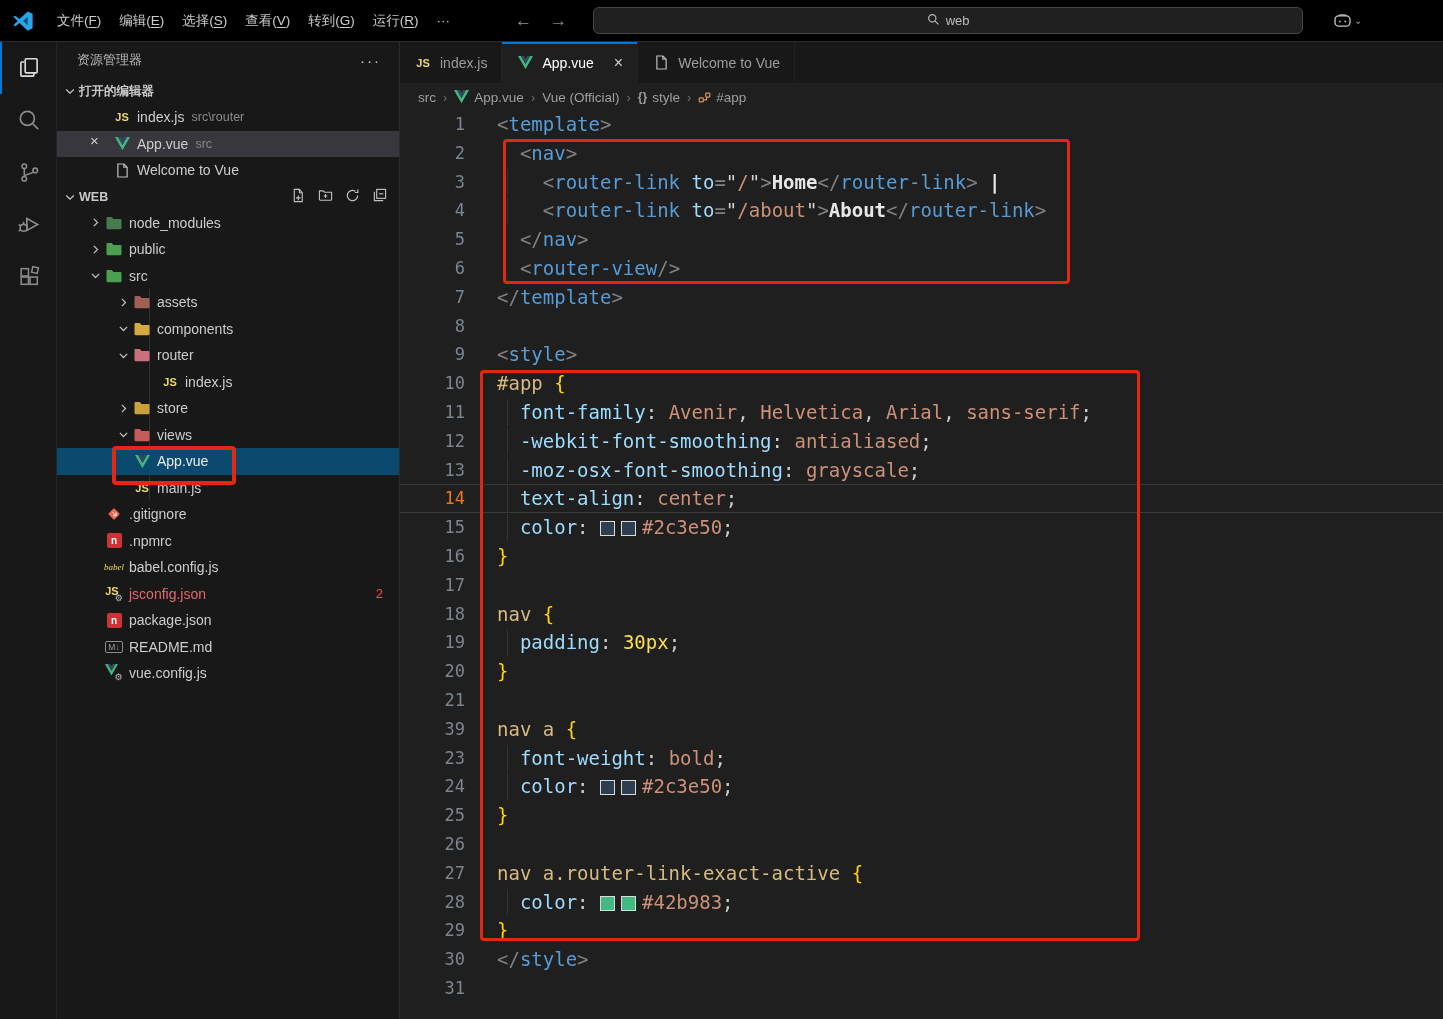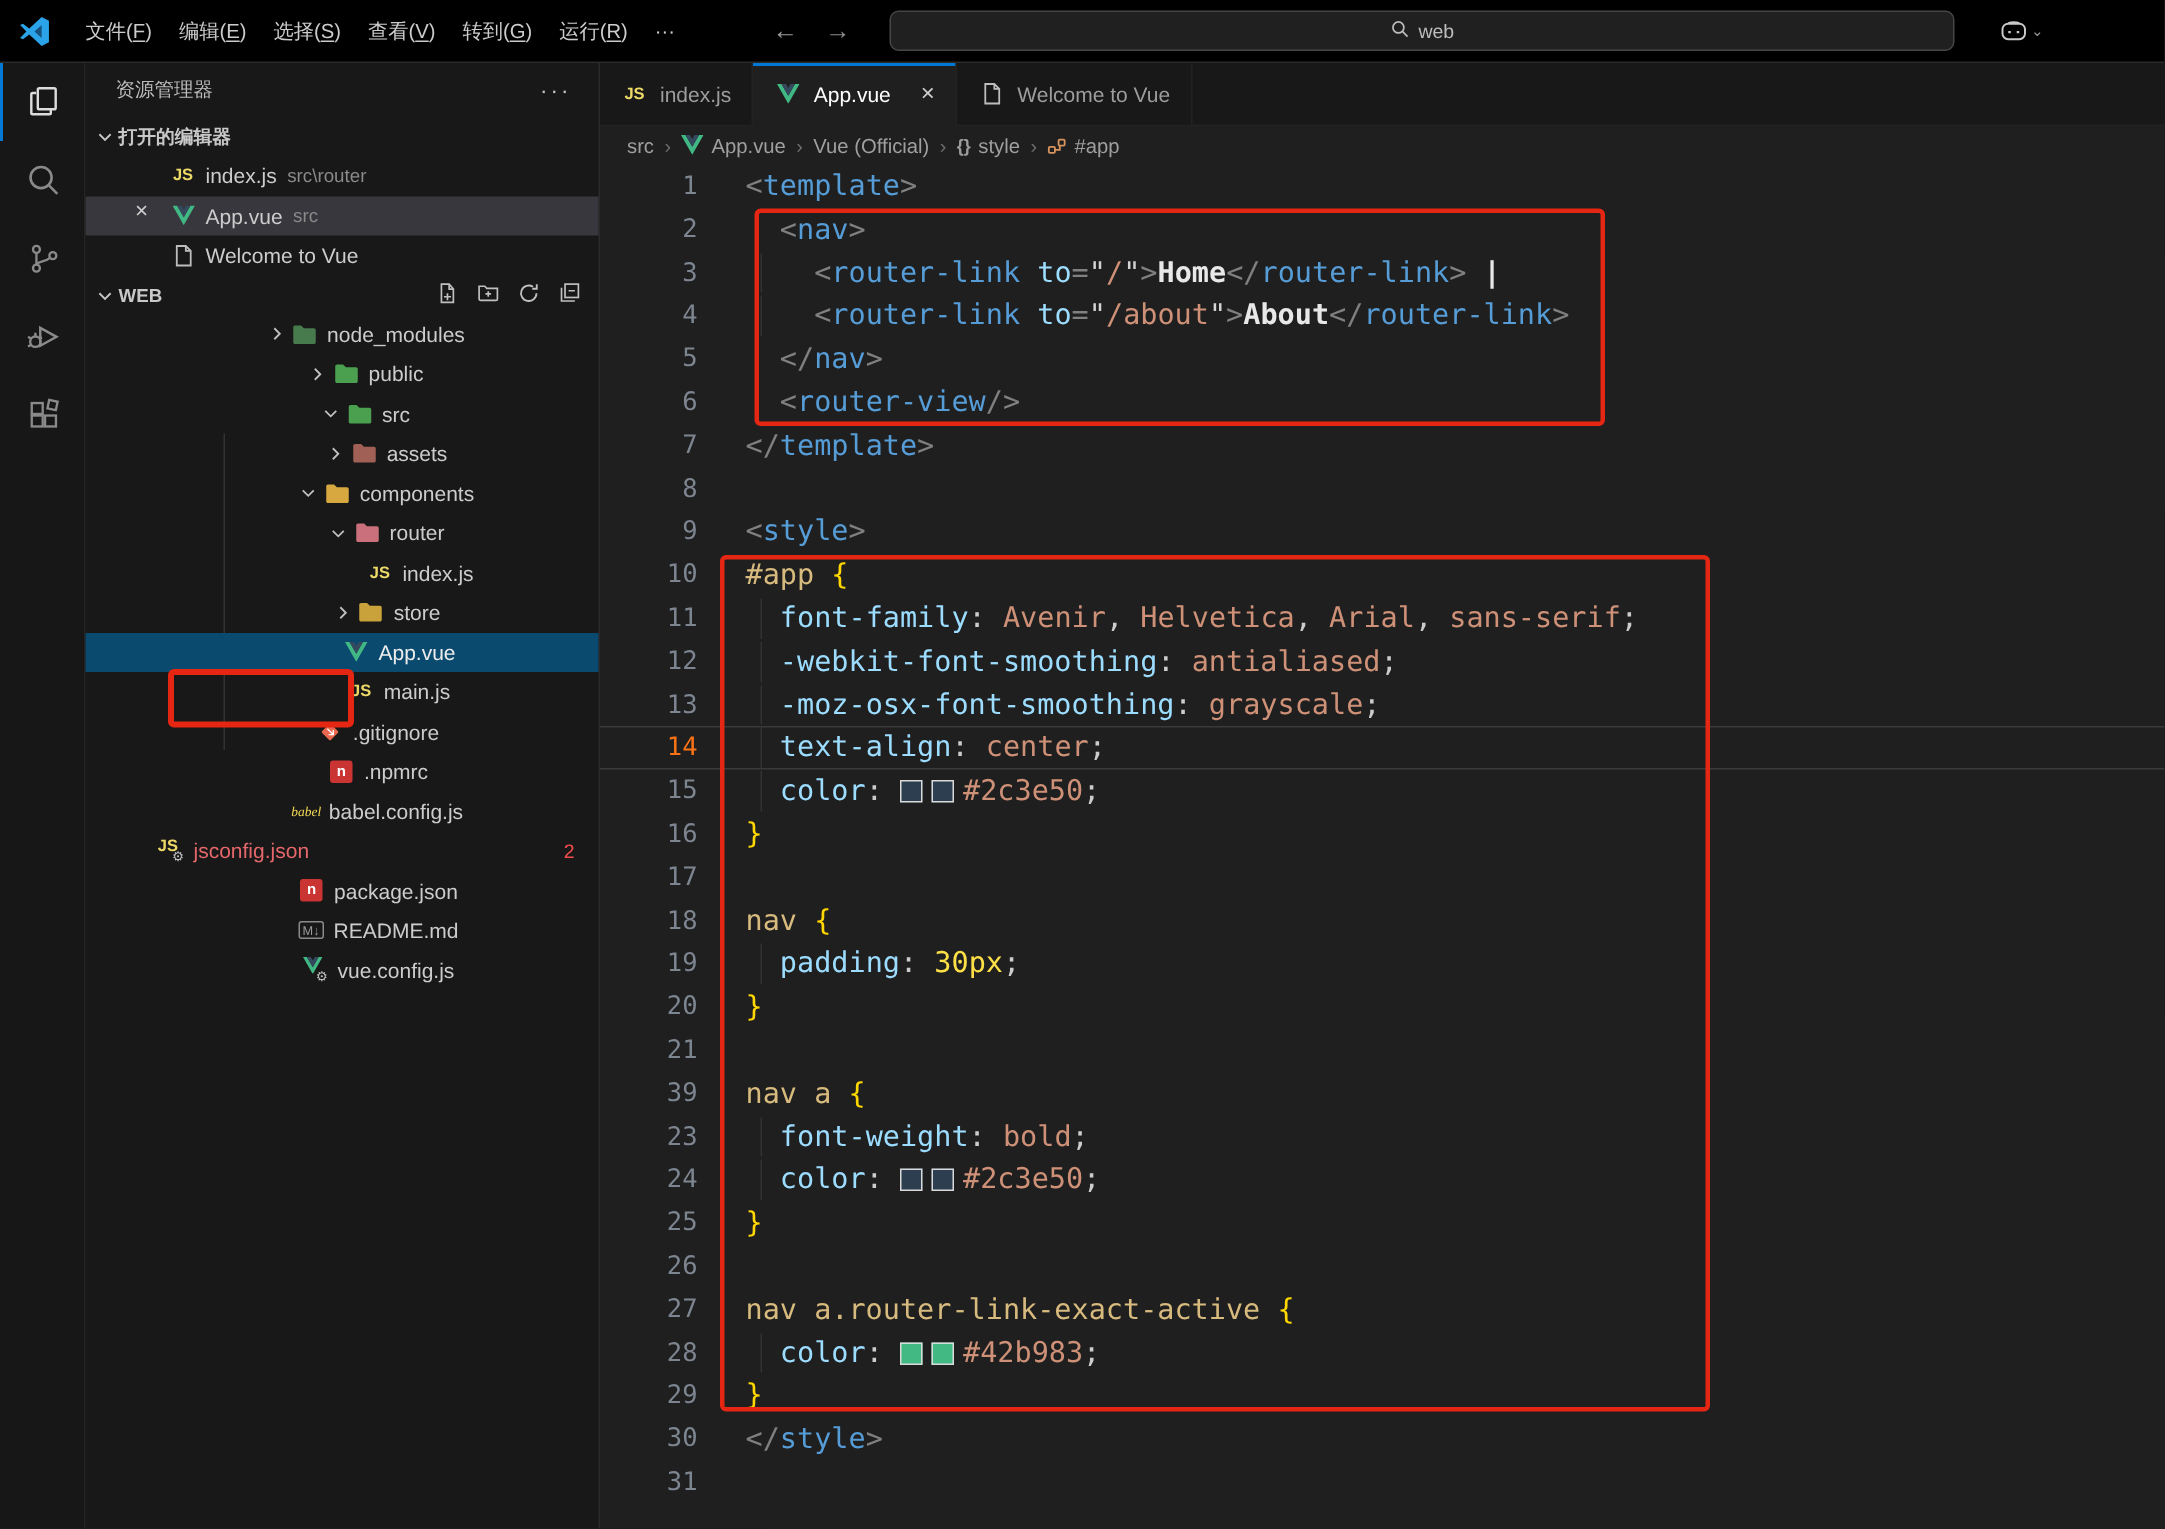--- a/index.html
+++ b/index.html
@@ -38,21 +38,21 @@
   .section-header { height:26px; display:flex; align-items:center; padding-left:4px;
     font-weight:bold; font-size:12.5px; color:#c8c8c8; }
   .section-header .chev-ico { width:18px; display:flex; justify-content:center; }
   .sec-actions { margin-left:auto; display:flex; gap:12px; margin-right:12px; color:#c0c0c0; }
   .oe-row { height:26.5px; display:flex; align-items:center; padding-left:56px;
     position:relative; font-size:14px; }
   .oe-row.selected { background:#37373d; }
   .oe-close { position:absolute; left:33px; top:1px; color:#cccccc; font-size:15px; }
   .row-icon { width:18px; display:flex; justify-content:center; margin-right:6px; flex:none; }
   .desc { color:#8a8a8a; font-size:12.5px; margin-left:7px; }
-  .tree-row { height:26.5px; display:flex; align-items:center; font-size:14px; position:relative;justify-content:center; }
+  .tree-row { height:26.5px; display:flex; align-items:center; font-size:14px; position:relative; }
   .tree-row.selected { background:#0b4a6f; color:#ececec; }
   .tree-chev { width:20px; flex:none; display:flex; justify-content:center; }
   .badge { margin-left:auto; margin-right:16px; color:#f14c4c; font-size:13px; }
   .err-label { color:#e4676b; }
   .tree-guide { position:absolute; width:1px; background:#323232; left:92px; }
 
   
   .editor { flex:1; display:flex; flex-direction:column; background:#1f1f1f; position:relative; }
   .tabs { height:42px; background:#181818; display:flex; border-bottom:1px solid #222222; }
   .tab { display:flex; align-items:center; gap:8px; padding:0 14px; font-size:14px;
@@ -342,20 +342,33 @@
               <path d="m6 3.5 4.5 4.5L6 12.5"></path>
             </svg>
           </span>
           <span class="row-icon">
             <svg width="16" height="14" viewBox="0 0 16 14">
               <path d="M.5 2.2C.5 1.5 1 1 1.7 1h4l1.9 1.9h6.7c.7 0 1.2.5 1.2 1.2v8c0 .7-.5 1.2-1.2 1.2H1.7C1 13.3.5 12.8.5 12.1z" fill="#c9a23b"></path>
             </svg>
           </span>
           <span class="">store</span>
         </div>
+        <div class="tree-row" style="padding-left: 56px;">
+          <span class="tree-chev">
+            <svg width="13" height="13" viewBox="0 0 16 16" fill="none" stroke="#c0c0c0" stroke-width="1.5">
+              <path d="m3.5 6 4.5 4.5L12.5 6"></path>
+            </svg>
+          </span>
+          <span class="row-icon">
+            <svg width="16" height="14" viewBox="0 0 16 14">
+              <path d="M.5 2.2C.5 1.5 1 1 1.7 1h4l1.9 1.9h6.7c.7 0 1.2.5 1.2 1.2v8c0 .7-.5 1.2-1.2 1.2H1.7C1 13.3.5 12.8.5 12.1z" fill="#c75b5b"></path>
+            </svg>
+          </span>
+          <span class="">views</span>
+        </div>
         <div class="tree-row selected" style="padding-left: 56px;">
           <span class="tree-chev"></span>
           <span class="row-icon">
             <svg width="15" height="13.125" viewBox="0 0 24 21">
               <path d="M0 0h4.8L12 12.6 19.2 0H24L12 21z" fill="#41b883"></path>
               <path d="M4.8 0h4.8L12 4.2 14.4 0h4.8L12 12.6z" fill="#35495e"></path>
             </svg>
           </span>
           <span class="">App.vue</span>
         </div>

